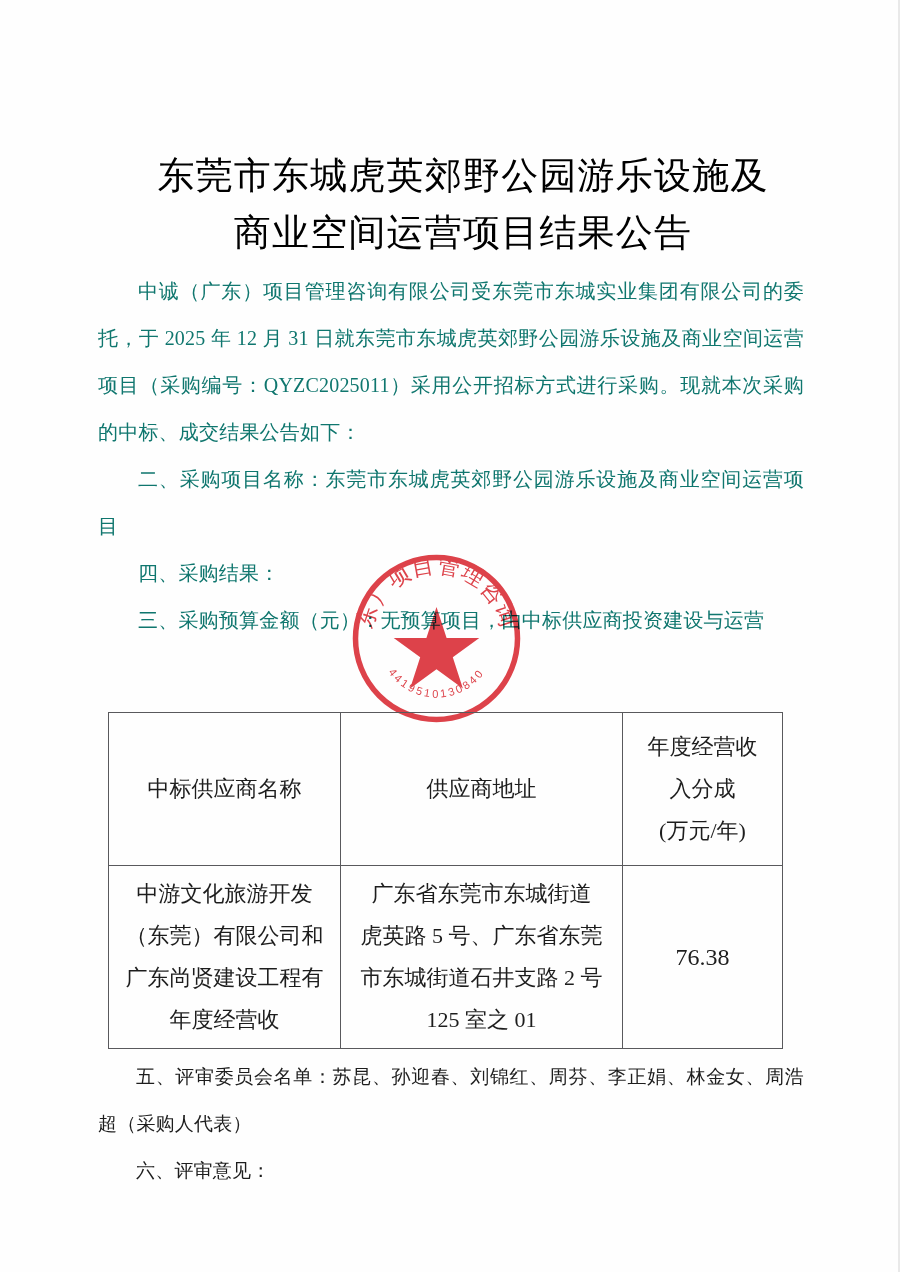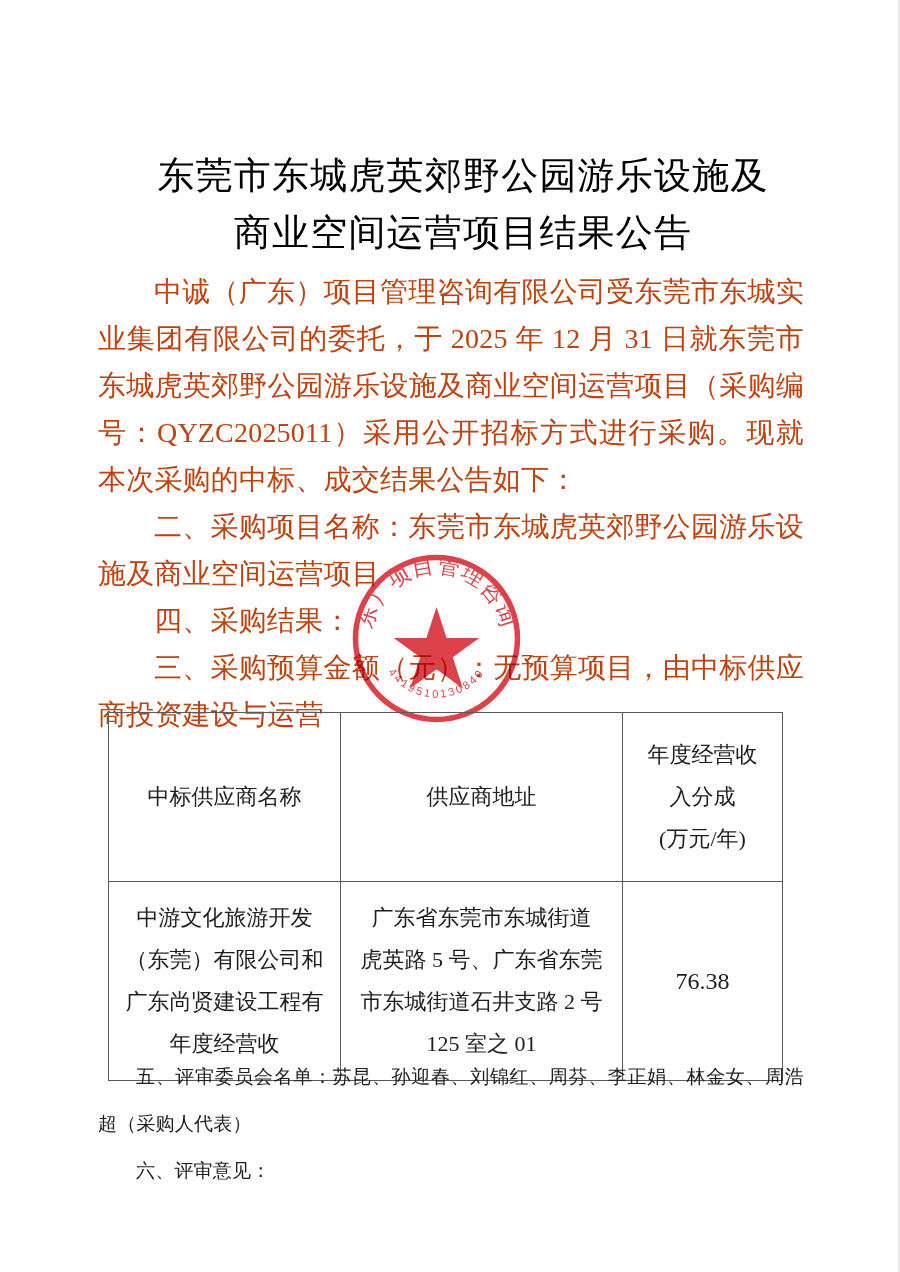--- a/index.html
+++ b/index.html
@@ -51,26 +51,26 @@
     display: block;
     white-space: nowrap;
   }
 
   
   #body-block {
     position: absolute;
     top: 268px;
     left: 98px;
     width: 706px;
-    font-size: 28px;
+    font-size: 20px;
     line-height: 47px;
     letter-spacing: 0.2px;
     text-align: justify;
     text-justify: inter-ideograph;
-    color: #c2410c;
+    color: #0f766e;
   }
   .para {
     margin: 0;
     text-indent: 2em;
     text-align: justify;
     text-justify: inter-ideograph;
   }
 
   
   #results-table {
@@ -85,21 +85,21 @@
   }
   #results-table col.c1 { width: 232px; }
   #results-table col.c2 { width: 282px; }
   #results-table col.c3 { width: 160px; }
   #results-table th,
   #results-table td {
     border: 1.4px solid #59595c;
     text-align: center;
     vertical-align: middle;
     font-weight: 400;
-    padding: 10px 8px;
+    padding: 2px 8px;
     line-height: 42px;
   }
   #results-table thead th { height: 148px; }
   #results-table tbody td { height: 178px; }
   .hdr-stack { display: block; }
   .hdr-stack span { display: block; white-space: nowrap; }
   .cell-stack span { display: block; white-space: nowrap; }
   .num-cell { font-size: 24px; }
 
   

